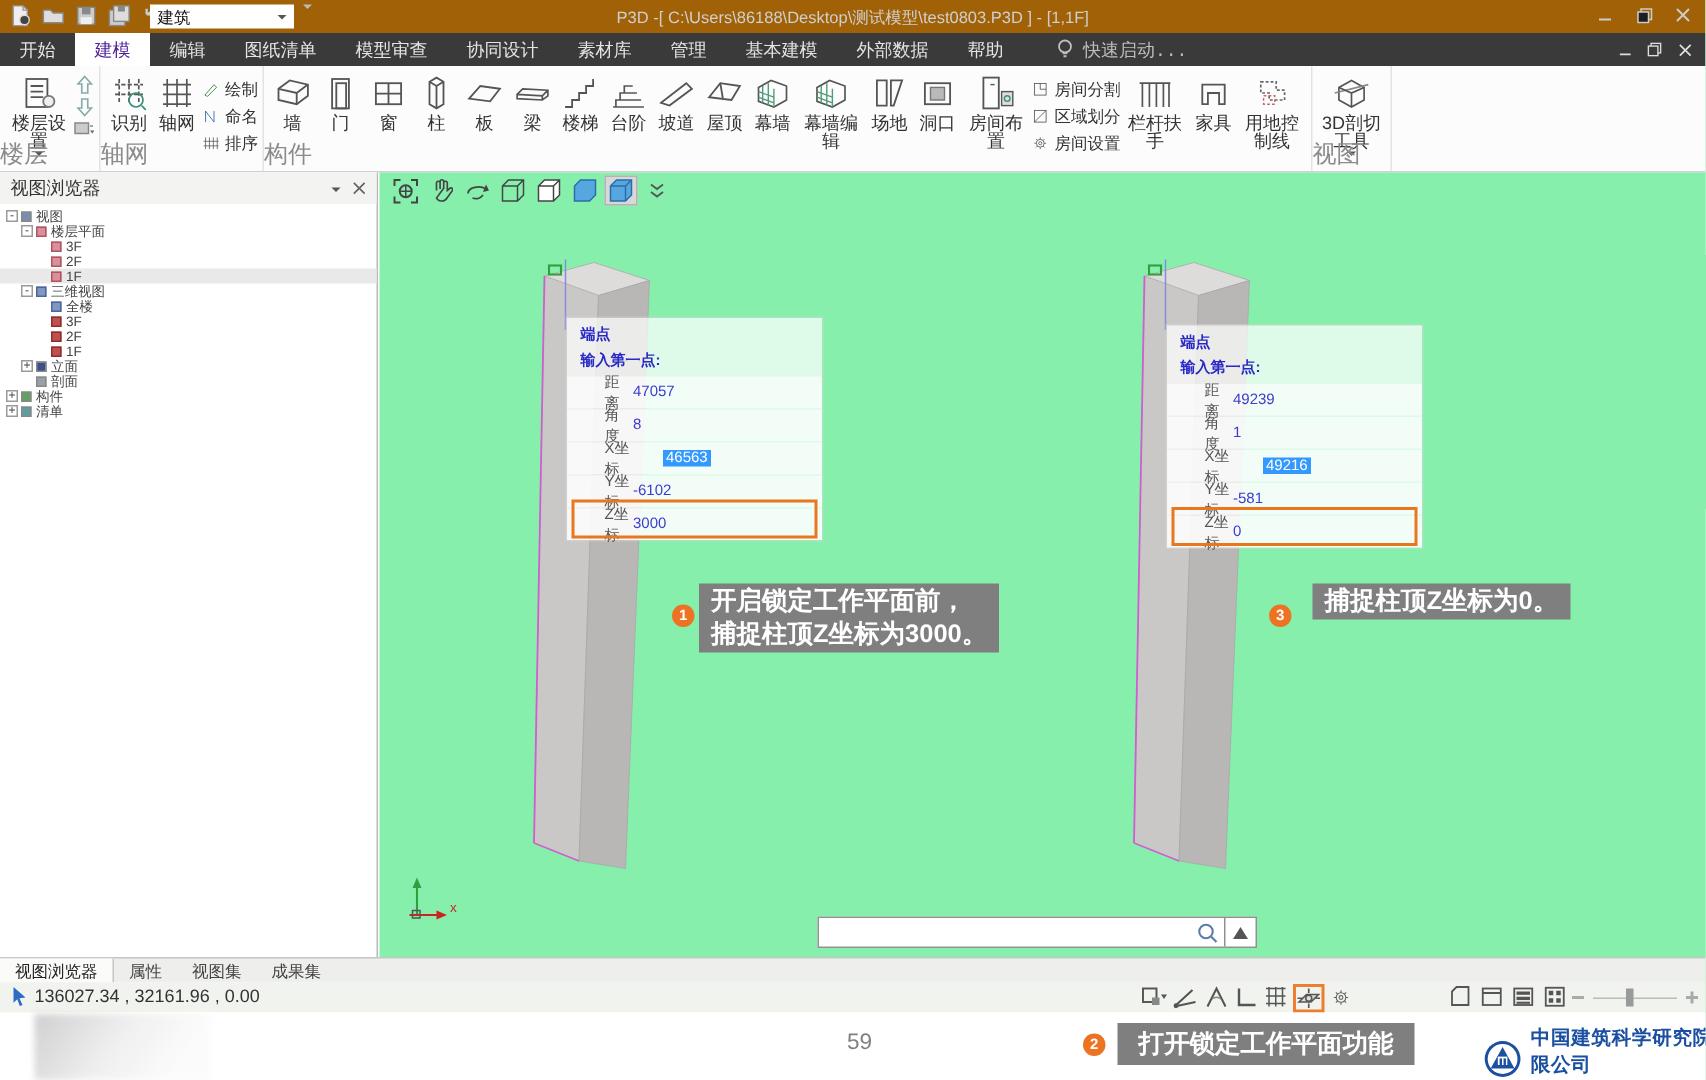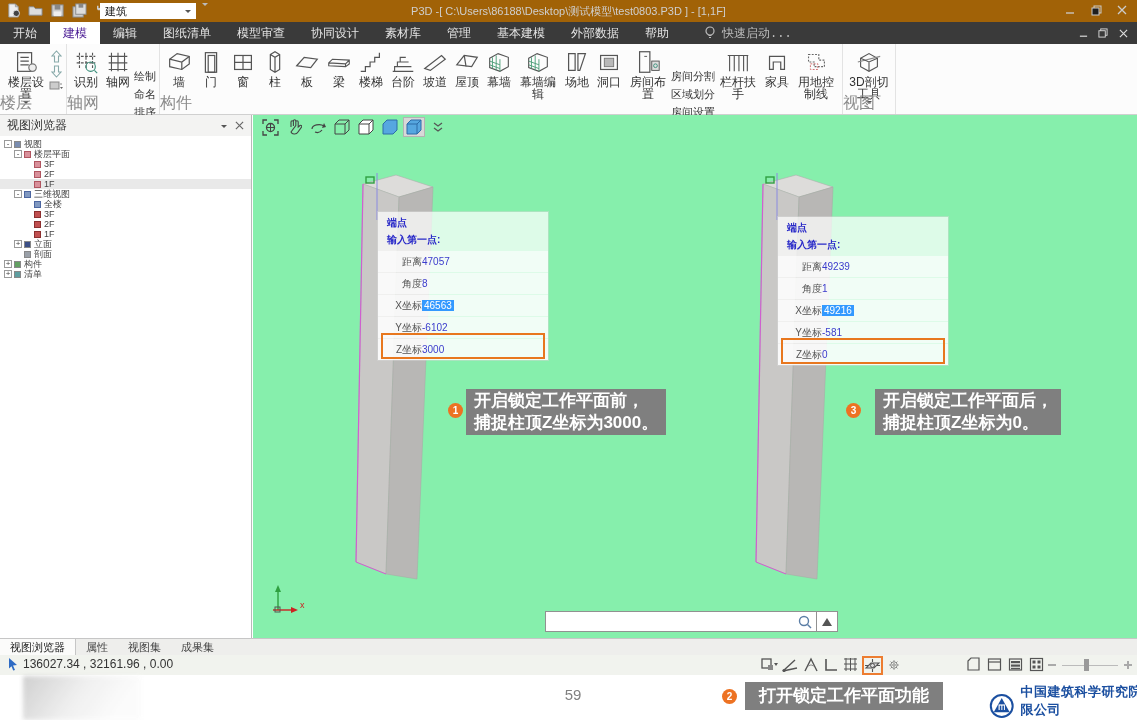--- a/index.html
+++ b/index.html
@@ -30,21 +30,21 @@
 
 
 .ribbon { position:absolute; left:0; top:44px; width:1137px; height:71px; background:#fcfcfc; border-bottom:1px solid #d0d0d0; display:flex; }
 .rgroup { position:relative; border-right:1px solid #e3e3e3; padding:2px 3px 13px 3px; display:flex; align-items:flex-start; }
 .rg-label { position:absolute; bottom:0; left:0; right:0; font-size:16px; color:#8b8b8b; }
 .rbtn { min-width:32px; max-width:46px; display:flex; flex-direction:column; align-items:center; font-size:12px; color:#333; text-align:center; line-height:12px; padding:2px 1px 0 1px; }
 .rbtn .ric { width:28px; height:28px; }
 .rlbl { display:inline; }
 .rbtn .dcaret { margin:1px auto 0 auto; }
 .rsmall-col { display:flex; flex-direction:column; gap:1px; padding-top:5px; }
-.rsmall { display:flex; align-items:center; gap:18px; font-size:11px; color:#333; height:17px; white-space:nowrap;flex-direction:column; }
+.rsmall { display:flex; align-items:center; gap:3px; font-size:11px; color:#333; height:17px; white-space:nowrap; }
 .rsic { width:13px; height:13px; }
 .arrcol { display:flex; flex-direction:column; gap:2px; padding-top:4px; align-items:center; }
 
 
 .leftpanel { position:absolute; left:0; top:115px; width:252px; height:523px; background:#fff; border-right:1px solid #b9b9b9; }
 .lp-header { height:21px; background:#f3f3f2; display:flex; align-items:center; padding:0 7px; font-size:12px; color:#333; }
 .lp-hbtns { margin-left:auto; display:flex; gap:8px; align-items:center; }
 .tree { padding-top:3px; font-size:9px; color:#444; }
 .trow { height:10px; display:flex; align-items:center; white-space:nowrap; }
 .trow.selected { background:#e9e9e9; }
@@ -61,23 +61,23 @@
 .canvas { position:absolute; left:253px; top:115px; width:1055px; height:523px; background:#86efac; }
 .cv-toolbar { position:absolute; left:6px; top:2px; display:flex; gap:2px; align-items:center; }
 .cv-ic { width:22px; height:20px; display:flex; align-items:center; justify-content:center; }
 .cv-ic.active { background:#d8d8d8; border:1px solid #b3b3b3; }
 .scene { position:absolute; left:0; top:0; }
 
 .tt { position:absolute; width:170px; background:rgba(255,255,255,0.72); font-size:10px; box-shadow:0 0 0 1px rgba(215,215,215,0.45); }
 .tt-head { color:#2929c8; padding:4px 0 0 9px; height:19px; font-weight:bold; }
 .tt-prompt { color:#2929c8; padding:2px 0 0 9px; height:19px; font-weight:bold; }
 .tt-row { height:21px; display:flex; align-items:center; background:rgba(255,255,255,0.6); margin-top:1px; }
-.tt-label { width:44px; padding-left:13px; color:#555; flex:0 0 auto;text-align:right; }
+.tt-label { width:44px; padding-left:25px; color:#555; flex:0 0 auto; }
 .tt-val { color:#3b3bcc; }
-.tt-val.sel { background:#3399ff; color:#fff; padding:0 2px; }
+.tt-val.sel { background:#3399ff; color:#fff; padding:0 2px;margin-left:20px; }
 .hlbox { position:absolute; width:164px; height:26px; border:2px solid #e8771e; }
 
 .ann { position:absolute; background:#7f7f7f; color:#fff; font-size:17px; font-weight:bold; line-height:22px; padding:1px 8px; white-space:nowrap; }
 .badge { position:absolute; width:15px; height:15px; border-radius:50%; background:#ed7222; color:#fff; font-size:10px; font-weight:bold; display:flex; align-items:center; justify-content:center; }
 .axis-x-label { position:absolute; color:#cc2222; font-size:9px; }
 
 .searchbar { position:absolute; left:292px; top:496px; width:293px; height:21px; display:flex; background:#fff; border:1px solid #919191; align-items:center; }
 .sb-input { flex:1; border:none; outline:none; font-size:11px; padding:0 4px; height:100%; background:transparent; }
 .sb-mag { width:16px; height:16px; margin-right:3px; }
 .sb-btn { width:21px; height:100%; border-left:1px solid #919191; display:flex; align-items:center; justify-content:center; }
@@ -705,21 +705,20 @@
   </div>
   <div class="hlbox" style="left:528px; top:223px;"></div>
 
   <div class="badge" style="left:195px; top:288px;">1</div>
   <div class="ann" style="left:213px; top:274px;">
     <div>开启锁定工作平面前，</div>
     <div>捕捉柱顶Z坐标为3000。</div>
   </div>
   <div class="badge" style="left:593px; top:288px;">3</div>
   <div class="ann" style="left:622px; top:274px;">
-    <div>开启锁定工作平面后，</div>
     <div>捕捉柱顶Z坐标为0。</div>
   </div>
 
   <span class="axis-x-label" style="left:47px; top:485px;">x</span>
 
   <div class="searchbar">
     <input class="sb-input" type="text" style="">
     <svg class="sb-mag" viewBox="0 0 16 16">
         <circle cx="7" cy="7" r="4.5" fill="none" stroke="#5b7ea6" stroke-width="1.4"></circle>
         <path d="M10.5 10.5 L14 14" stroke="#5b7ea6" stroke-width="1.4"></path>

